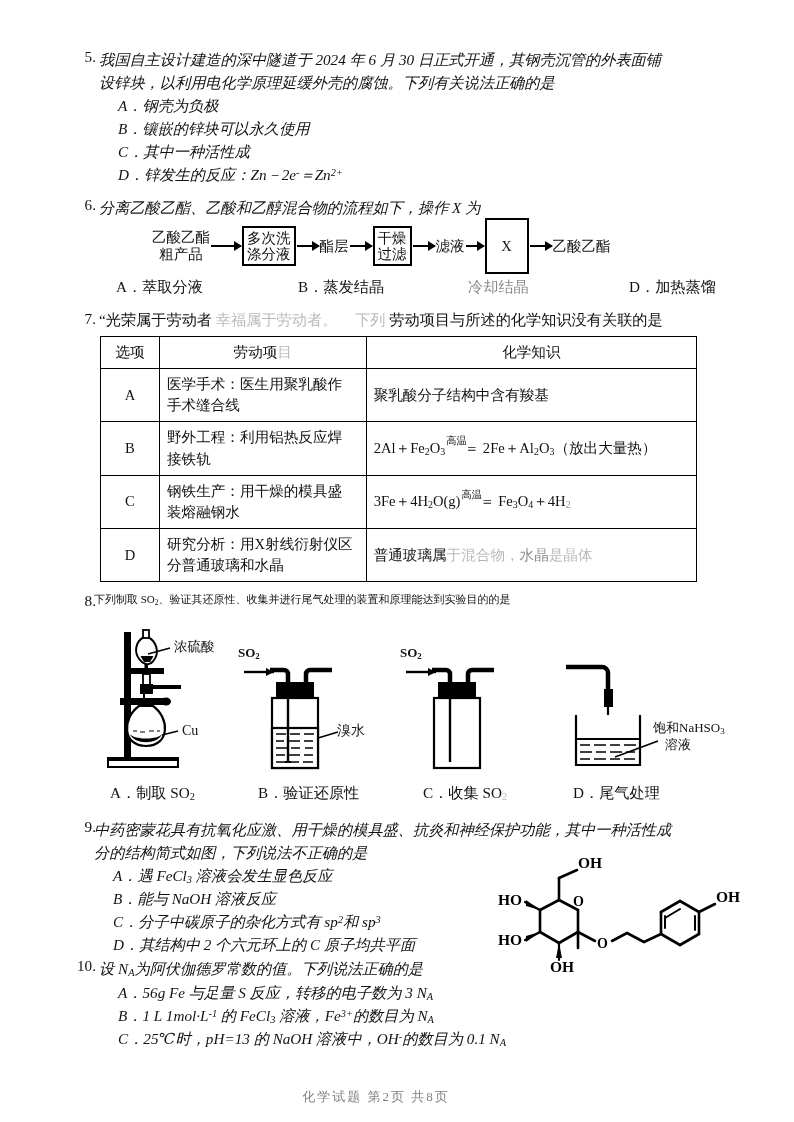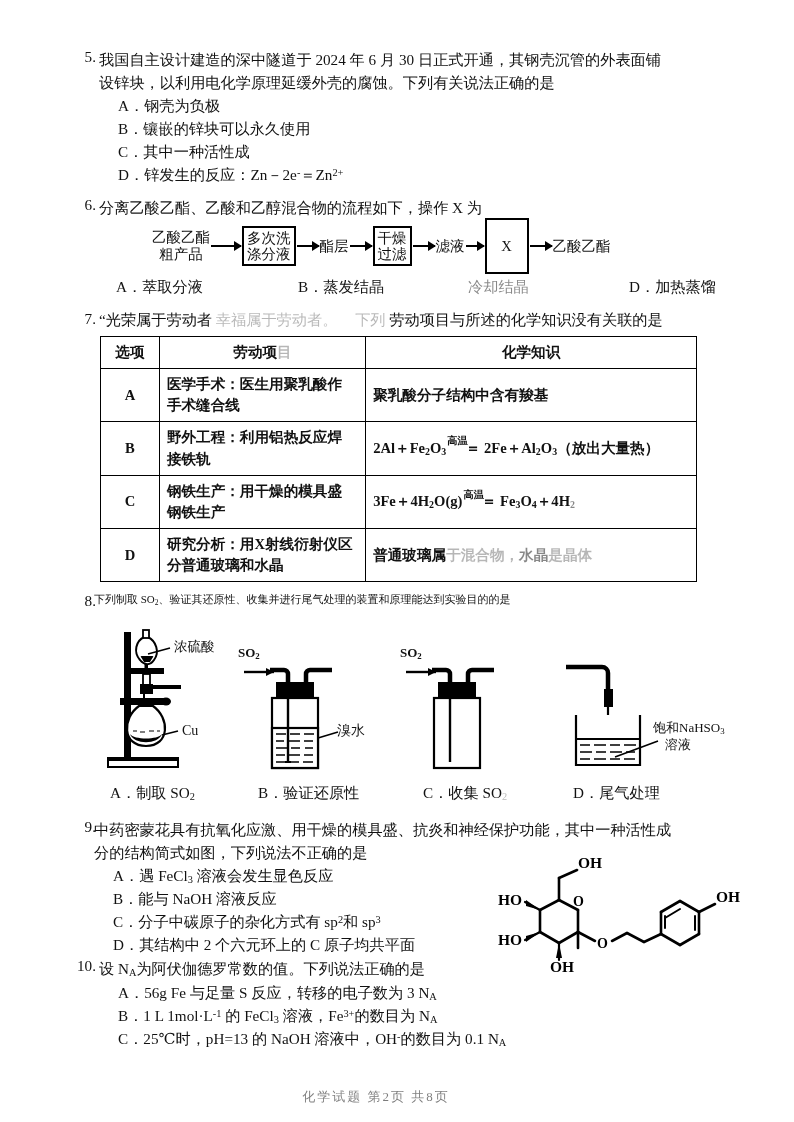--- a/index.html
+++ b/index.html
@@ -24,20 +24,21 @@
   }
   .qnum {
     position: absolute;
     text-align: right;
     font-size: 15.2px;
   }
   .qbody {
     position: absolute;
     font-size: 15.2px;
     line-height: 1.52;
+    font-style: italic;
   }
   .opts {
     margin-top: 1px;
   }
   .opt {
     white-space: nowrap;
     font-size: 15.2px;
     line-height: 1.50;
     padding-left: 19px;
   }
@@ -94,21 +95,21 @@
   
   table.qt {
     position: absolute;
     border-collapse: collapse;
     font-size: 14.6px;
   }
   table.qt td, table.qt th {
     border: 1.5px solid #000;
     padding: 5px 7px;
     vertical-align: middle;
-    font-weight: bold;
+    font-weight: normal;
     line-height: 1.45;
   }
   .col-opt { width: 50px; text-align: center; }
   .col-lab { width: 225px; }
   .col-know { width: 322px; }
   .hdr { text-align: center; }
   .faded { opacity: 0.30; filter: blur(0.4px); }
   .faded2 { opacity: 0.50; }
   .cond {
     display: inline-block;
@@ -230,21 +231,21 @@
       </td>
       <td class="col-know eqline">
         <span>2Al＋Fe</span><sub>2</sub><span>O</span><sub>3</sub><span class="cond">高温</span><span>＝</span><span> 2Fe＋Al</span><sub>2</sub><span>O</span><sub>3</sub><span>（放出大量热）</span>
       </td>
     </tr>
 
     <tr>
       <td class="col-opt">C</td>
       <td class="col-lab">
         <div>钢铁生产：用干燥的模具盛</div>
-        <div>钢铁生产</div>
+        <div>装熔融钢水</div>
       </td>
       <td class="col-know eqline">
         <span>3Fe＋4H</span><sub>2</sub><span>O(g)</span><span class="cond">高温</span><span>＝</span><span>  Fe</span><sub>3</sub><span>O</span><sub>4</sub><span>＋4H</span><sub class="faded2">2</sub>
       </td>
     </tr>
 
     <tr>
       <td class="col-opt">D</td>
       <td class="col-lab">
         <div>研究分析：用X射线衍射仪区</div>

